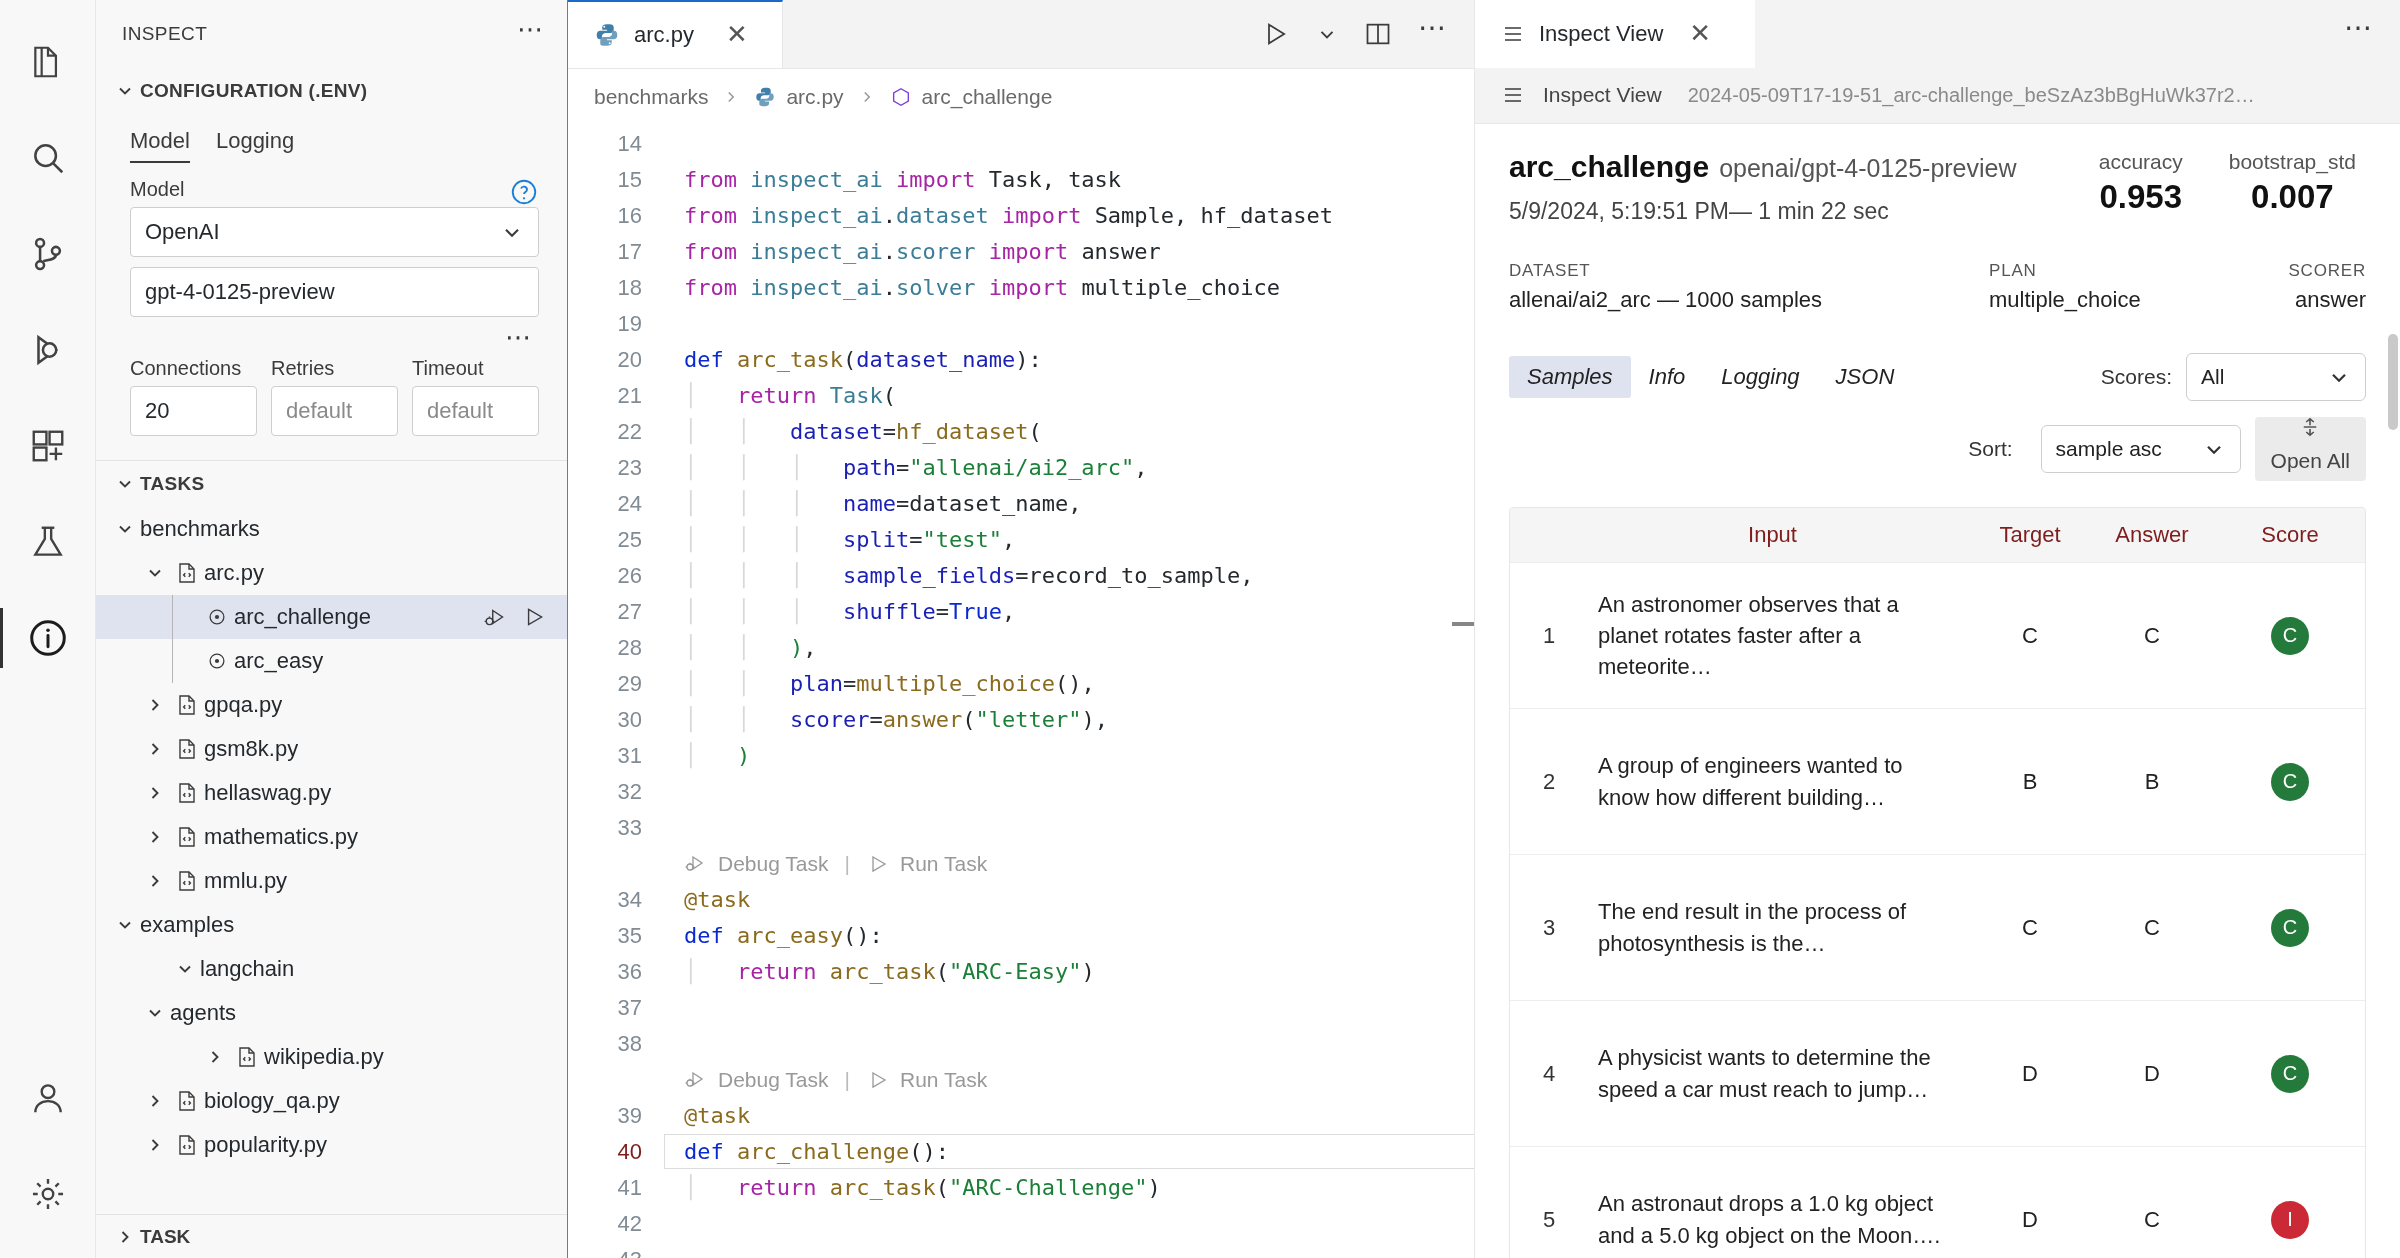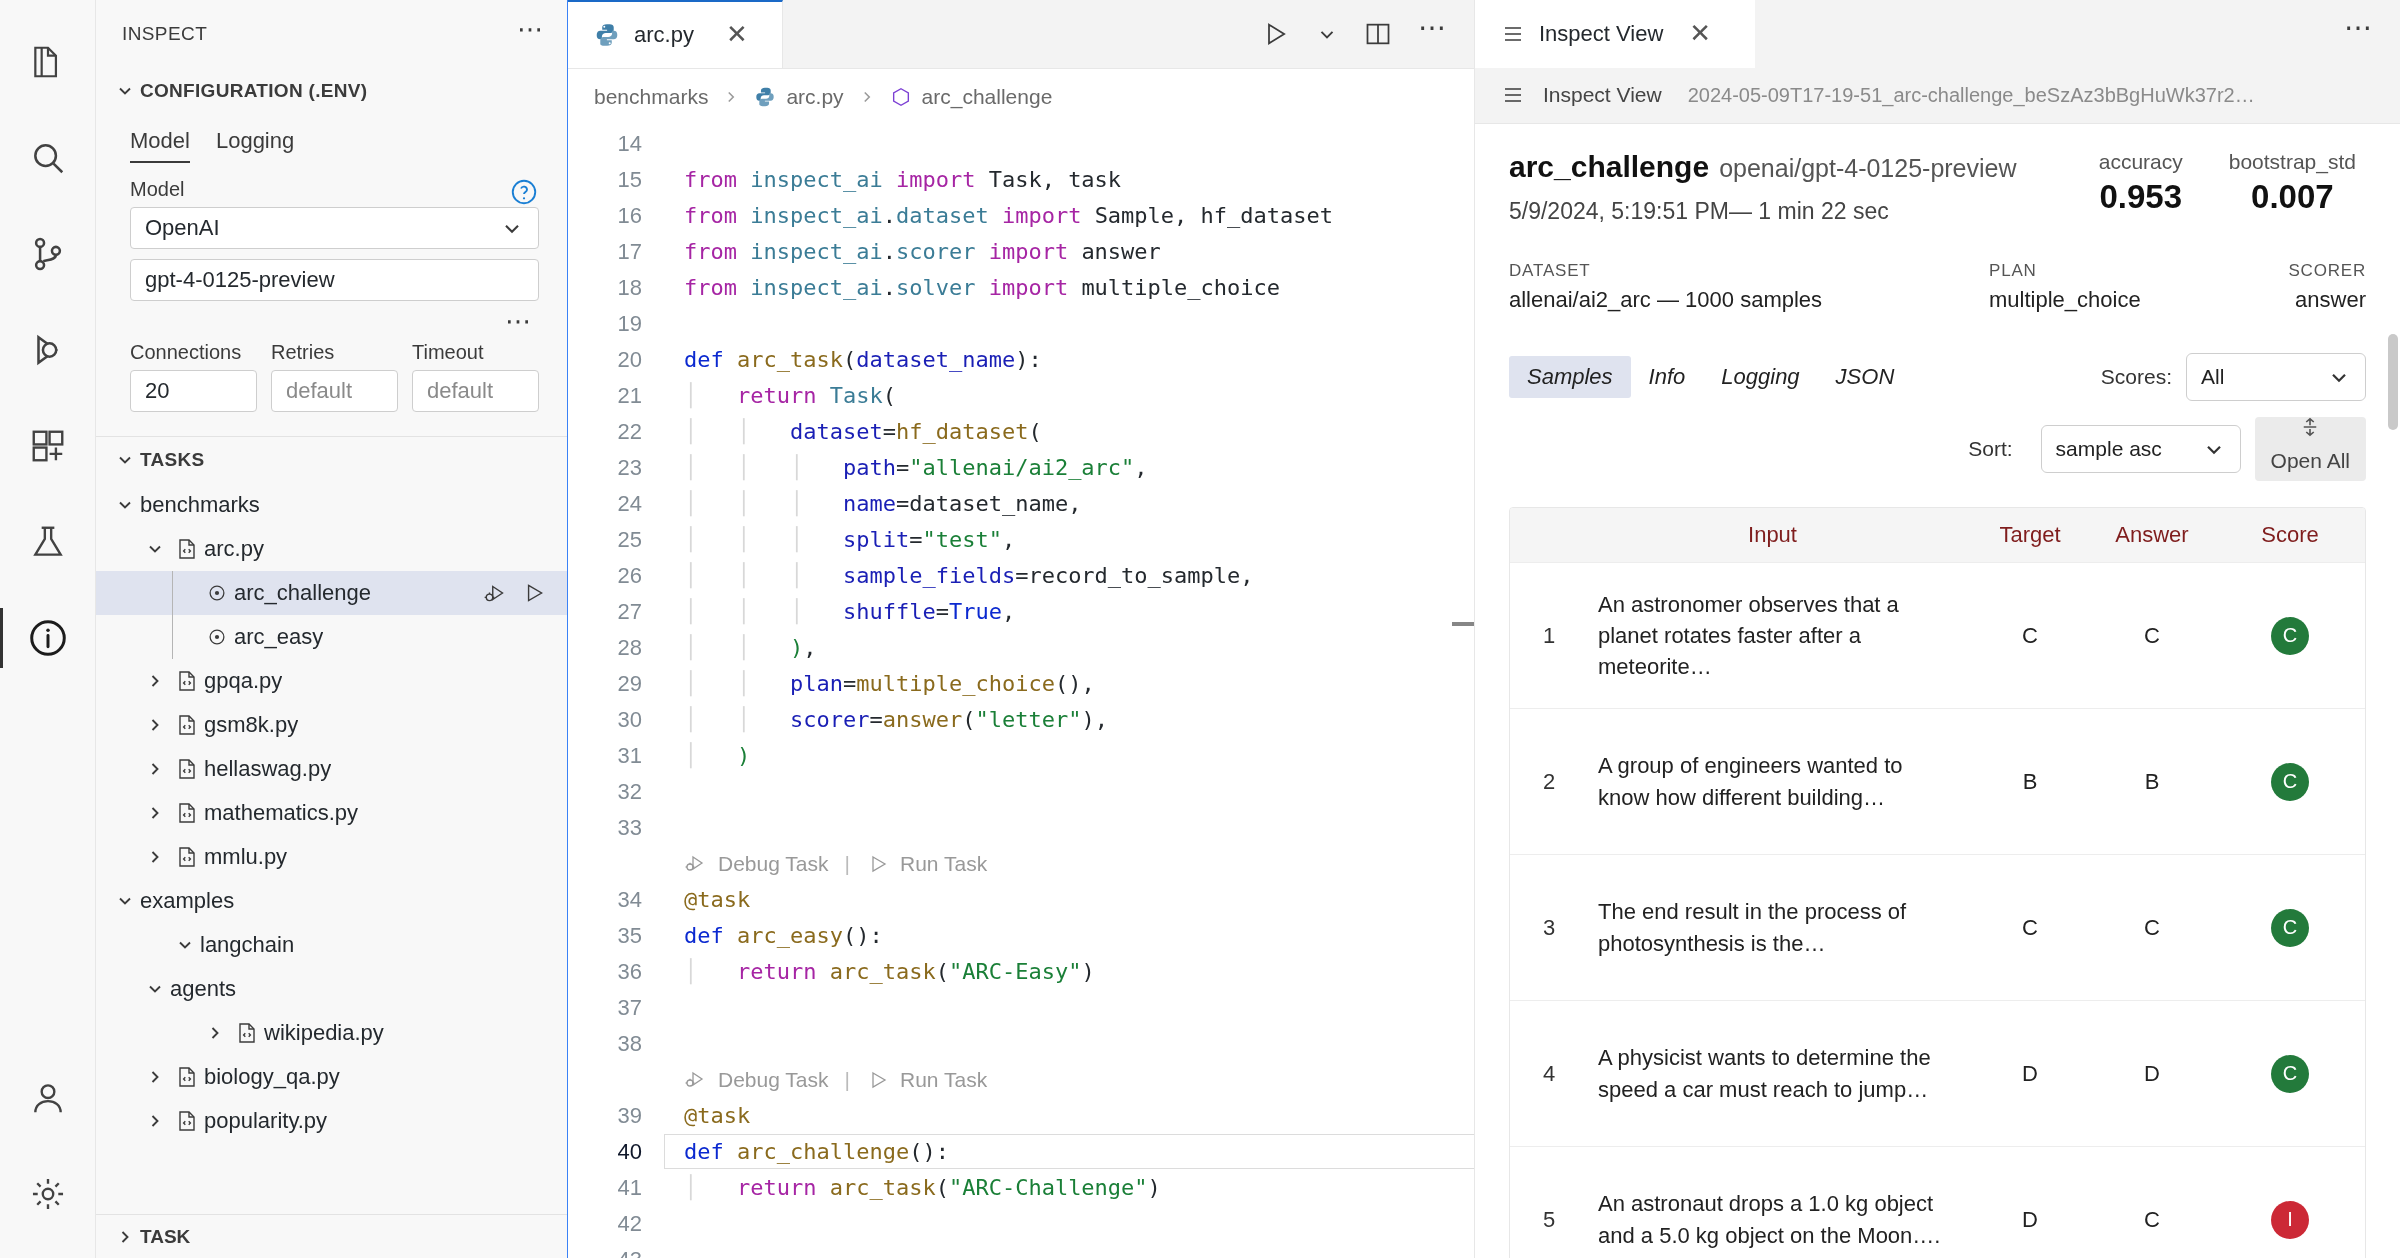--- a/index.html
+++ b/index.html
@@ -52,21 +52,21 @@
 
   .tabs-row { display:flex; gap:26px; margin-top:8px; margin-bottom:14px; }
   .ctab { font-size:22px; color:#3b3b3b; padding-bottom:7px; }
   .ctab.sel { border-bottom:2px solid #3b3b3b; }
 
   .field-label { font-size:20px; color:#3b3b3b; margin:14px 0 6px 0; }
   .row { display:flex; align-items:center; }
   .help-icon { margin-left:auto; color:#1a7fd4; }
 
   .inp {
-    height:42px; background:#fff; border:1px solid #cecece; border-radius:4px;
+    height:50px; background:#fff; border:1px solid #cecece; border-radius:4px;
     display:flex; align-items:center; padding:0 14px; font-size:22px; color:#24292e;
     width:100%;
   }
   .inp.ph { color:#8a8a8a; }
   .inp .chev { margin-left:auto; color:#3b3b3b; }
   .inp + .inp { margin-top:10px; }
   .dots-right { text-align:right; color:#3b3b3b; font-size:26px; letter-spacing:2px; line-height:12px; padding:14px 6px 0 0;}
 
   .triple { display:flex; gap:14px; }
   .triple > div { flex:1 1 0; min-width:0; }
@@ -110,21 +110,21 @@
   .breadcrumb .cur { color:#6a6a6a; }
 
   .code-area { flex:1 1 auto; position:relative; overflow:hidden; font-family:"DejaVu Sans Mono", monospace; font-size:22px; }
   .cline { display:flex; height:36px; align-items:center; white-space:pre; }
   .gutter { width:96px; flex:0 0 96px; text-align:right; padding-right:22px; color:#818b94; font-family:"Liberation Sans", sans-serif; font-size:22px; }
   .ctext { position:relative; padding-left:20px; flex:1 1 auto; }
   .cline.current .ctext::after {
     content:""; position:absolute; left:0; right:-560px; top:-5px; bottom:-5px;
     border:1px solid #dcdcdc; pointer-events:none;
   }
-  .cline.current .gutter { color:#0f172a; }
+  .cline.current .gutter { color:#7f1d1d; }
 
   .lens { display:flex; height:36px; align-items:center; font-family:"Liberation Sans", sans-serif; font-size:21px; color:#999; }
   .lens .lens-pad { width:96px; flex:0 0 96px; }
   .lens .lens-body { padding-left:20px; display:flex; align-items:center; gap:10px; }
   .lens .sepbar { color:#bbb; padding:0 6px; }
 
   .ind { color:#d8d8d8; }
   .kw { color:#a625a4; }
   .kw2 { color:#0b29d0; }
   .fn  { color:#8a6a1d; }

